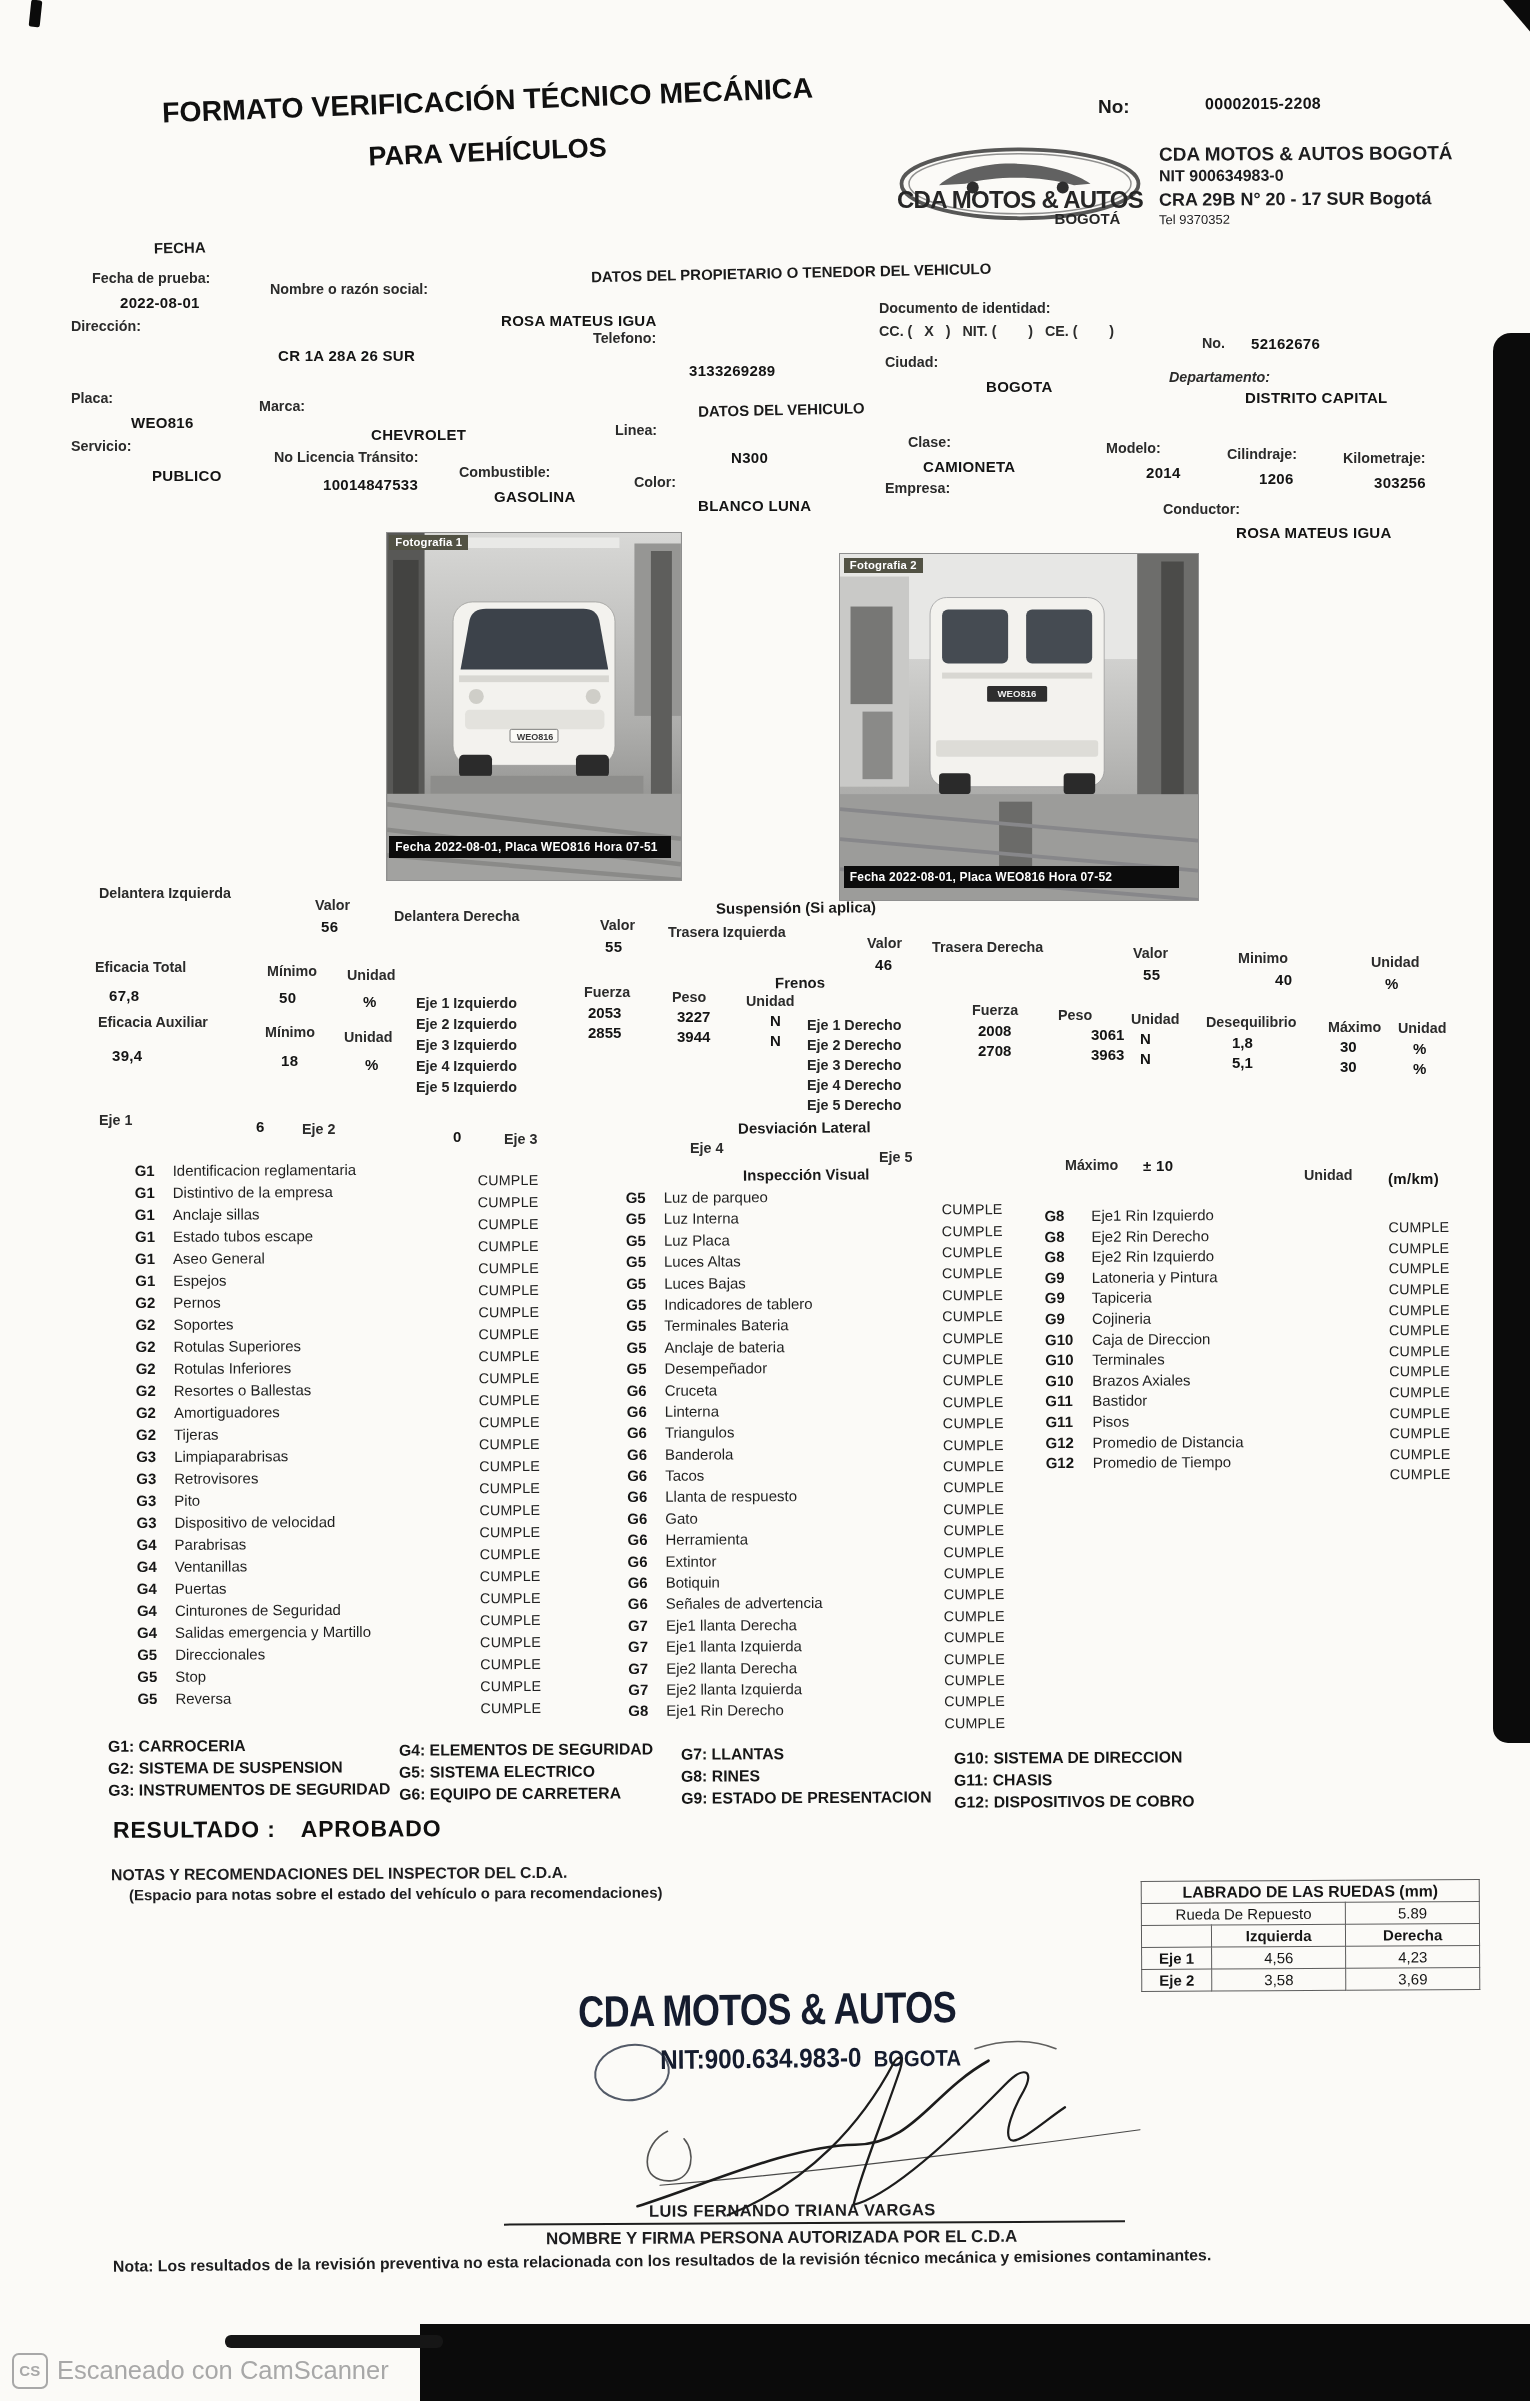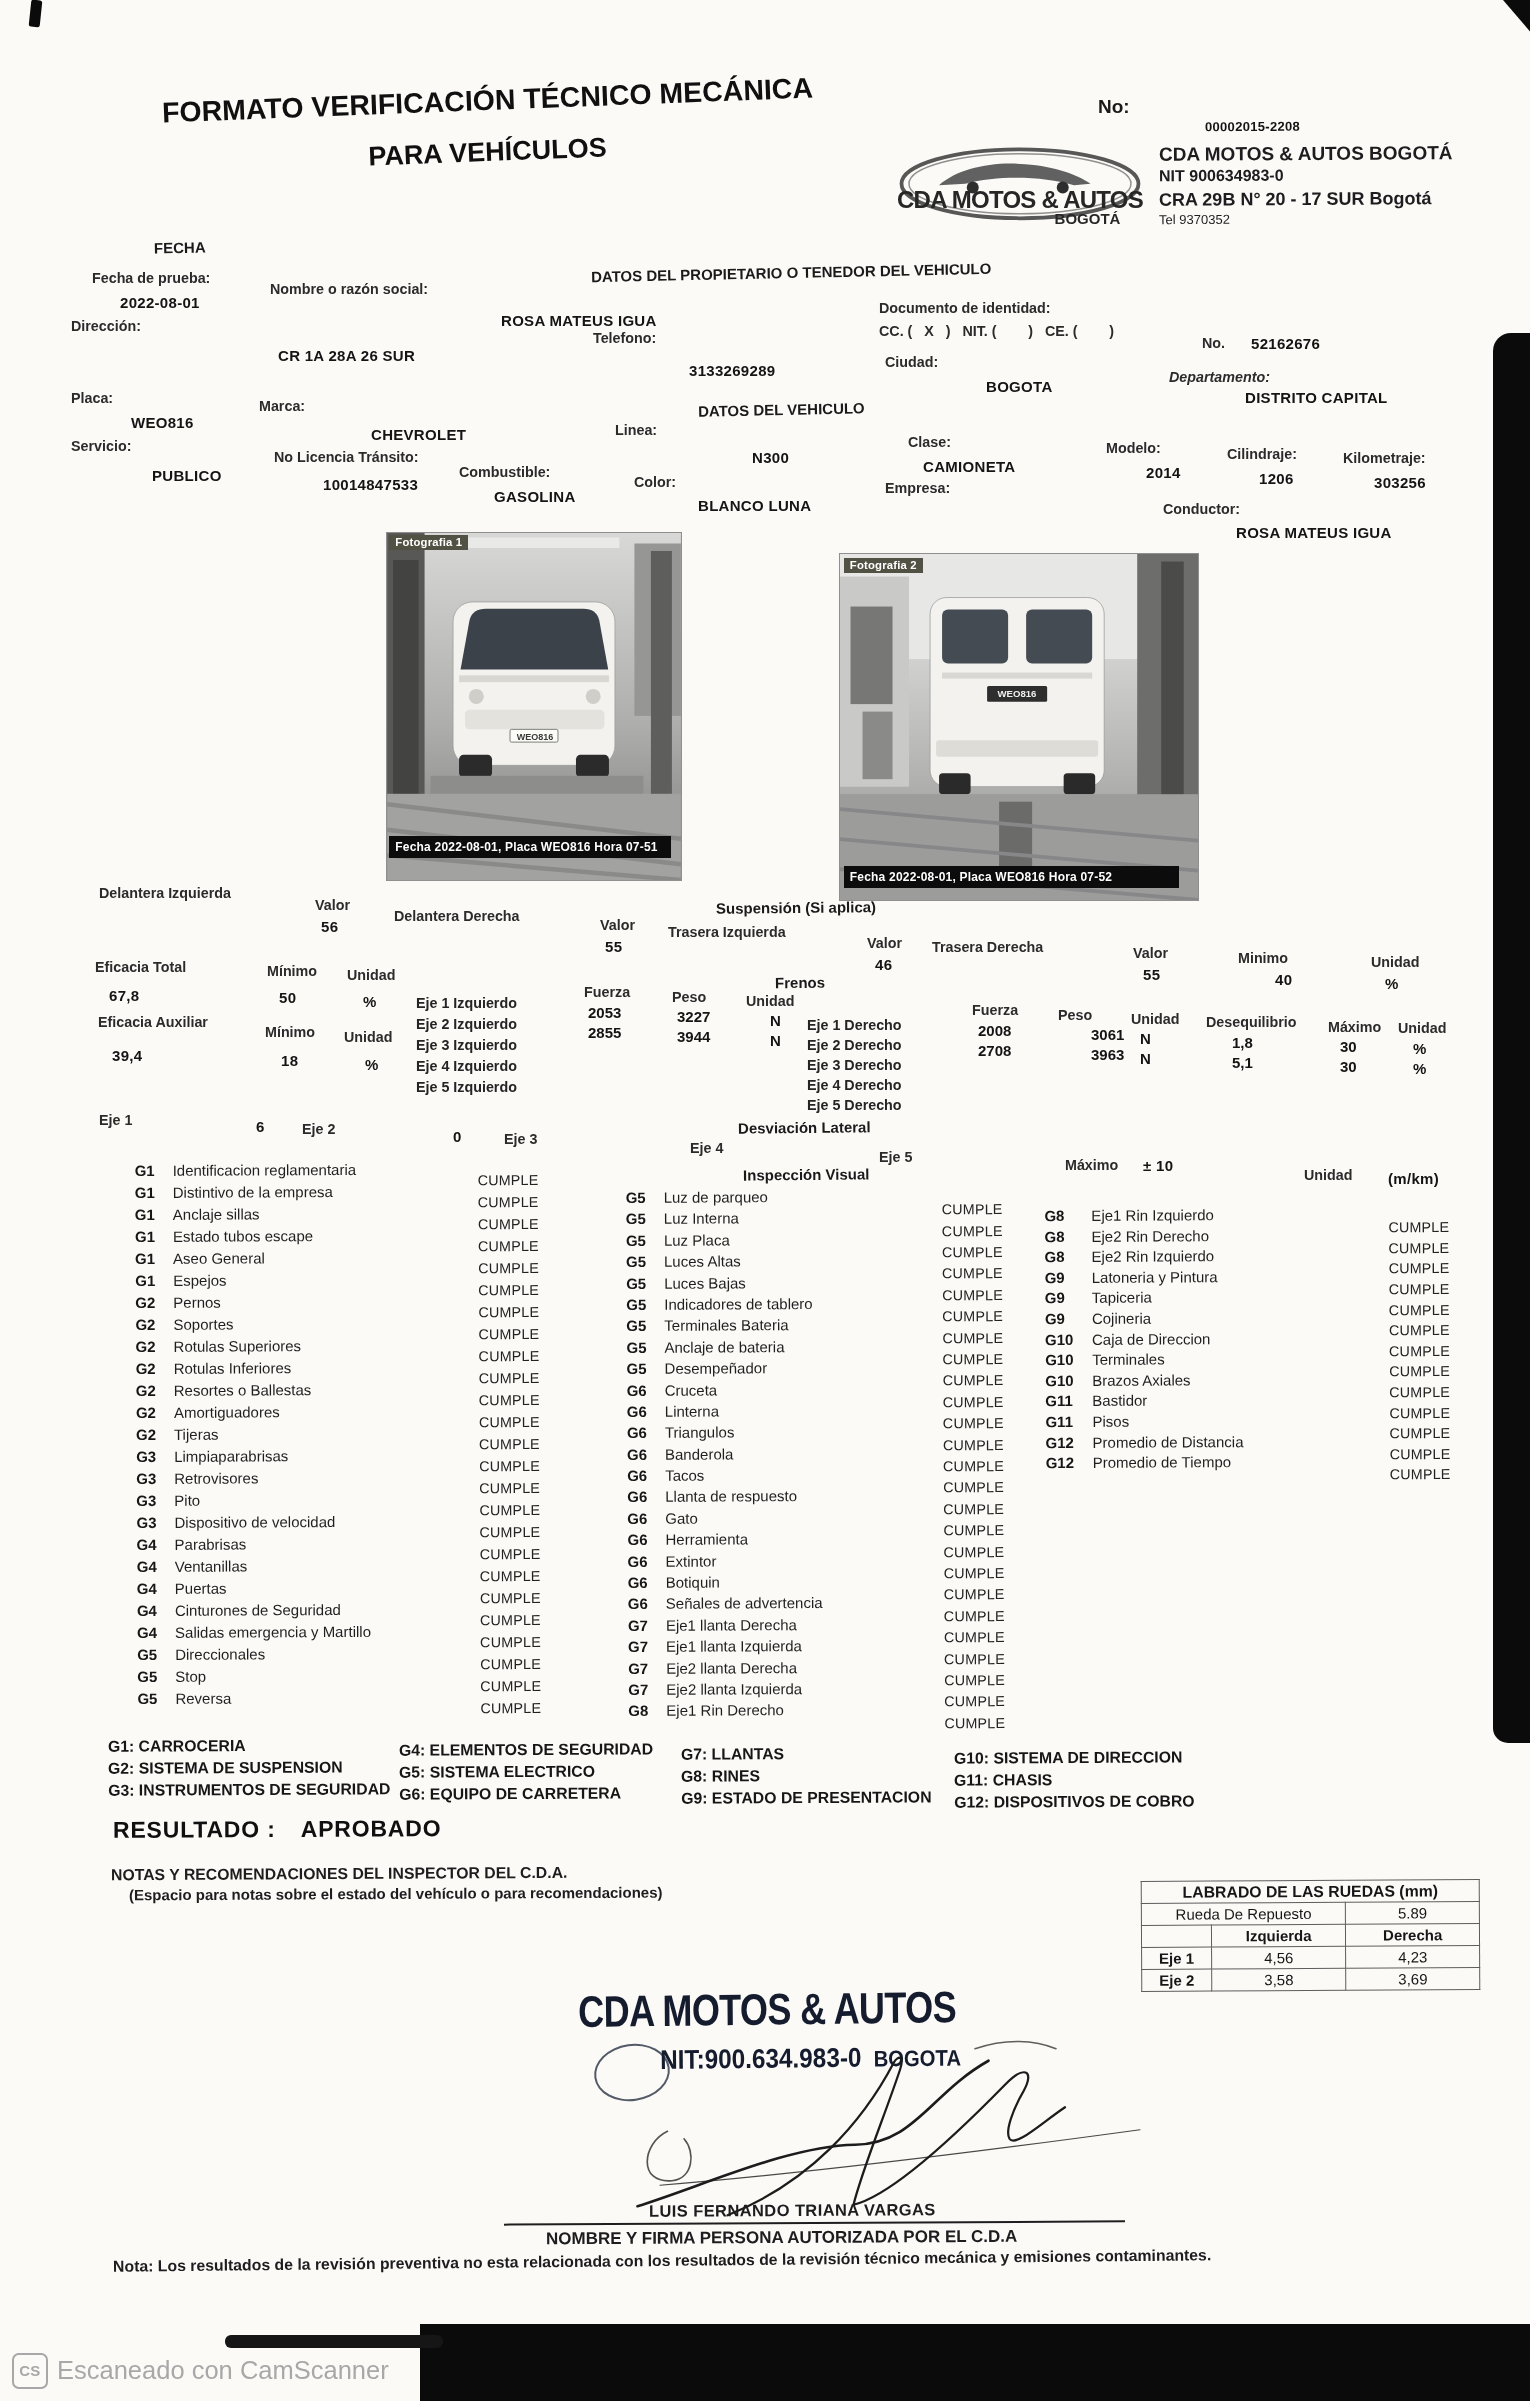--- a/index.html
+++ b/index.html
@@ -56,21 +56,21 @@
 <div id="page">
 
   <div class="a inkdark" style="left:30px;top:0;width:11.3px;height:27px;border-radius:2.3px;transform:rotate(6deg);"></div>
   <div class="a inkdark" style="left:1503px;top:0;width:27px;height:31.5px;clip-path:polygon(0 0,100% 0,100% 100%);"></div>
   <div class="a inkdark" style="left:1493px;top:333px;width:38px;height:1410px;border-radius:18px 0 0 15px;"></div>
 
   <div class="a big t2" style="left:71px;top:84px;width:833px;text-align:center;">FORMATO VERIFICACIÓN TÉCNICO MECÁNICA</div>
   <div class="a big t2" style="left:71px;top:137px;width:833px;text-align:center;font-size:27px;">PARA VEHÍCULOS</div>
 
   <div class="a sec" style="left:1098px;top:96px;font-size:19px;">No:</div>
-  <div class="a val t03" style="left:1205px;top:95px;font-size:13px;margin-top:24px;">00002015-2208</div>
+  <div class="a val t03" style="left:1205px;top:95px;font-size:16px;">00002015-2208</div>
 
   <svg class="a" style="left:894px;top:146px;" width="255" height="83" viewBox="0 0 340 110">
     <g>
       <ellipse cx="168" cy="50" rx="158" ry="46" fill="none" stroke="#3a3a3a" stroke-width="5" opacity=".85"></ellipse>
       <ellipse cx="168" cy="50" rx="148" ry="40" fill="none" stroke="#4a4a4a" stroke-width="2" opacity=".6"></ellipse>
       <path d="M60,52 C85,30 130,20 175,24 C215,27 245,38 262,50 L240,52 C200,40 140,38 95,50 Z" fill="#3b3b3b" opacity=".8"></path>
       <circle cx="105" cy="55" r="8" fill="#2e2e2e"></circle>
         <circle cx="225" cy="55" r="8" fill="#2e2e2e"></circle>
     </g>
     <text x="168" y="82" text-anchor="middle" font-family="Liberation Sans, sans-serif" font-size="32" font-weight="900" fill="#262626" letter-spacing="-1">CDA MOTOS &amp; AUTOS</text>
@@ -101,21 +101,21 @@
   <div class="a val" style="left:986px;top:378px;">BOGOTA</div>
   <div class="a lbl" style="left:1169px;top:369px;font-style:italic;">Departamento:</div>
   <div class="a val" style="left:1245px;top:389px;">DISTRITO CAPITAL</div>
 
   <div class="a sec t1" style="left:698px;top:401px;">DATOS DEL VEHICULO</div>
   <div class="a lbl" style="left:71px;top:390px;">Placa:</div>
   <div class="a val" style="left:131px;top:414px;">WEO816</div>
   <div class="a lbl" style="left:259px;top:398px;">Marca:</div>
   <div class="a val" style="left:371px;top:426px;">CHEVROLET</div>
   <div class="a lbl" style="left:615px;top:422px;">Linea:</div>
-  <div class="a val" style="left:731px;top:449px;margin-left:21px;">N300</div>
+  <div class="a val" style="left:731px;top:449px;">N300</div>
   <div class="a lbl" style="left:908px;top:434px;">Clase:</div>
   <div class="a val" style="left:923px;top:458px;">CAMIONETA</div>
   <div class="a lbl" style="left:1106px;top:440px;">Modelo:</div>
   <div class="a val" style="left:1146px;top:464px;">2014</div>
   <div class="a lbl" style="left:1227px;top:446px;">Cilindraje:</div>
   <div class="a val" style="left:1259px;top:470px;">1206</div>
   <div class="a lbl" style="left:1343px;top:450px;">Kilometraje:</div>
   <div class="a val" style="left:1374px;top:474px;">303256</div>
   <div class="a lbl" style="left:71px;top:438px;">Servicio:</div>
   <div class="a val" style="left:152px;top:467px;">PUBLICO</div>

